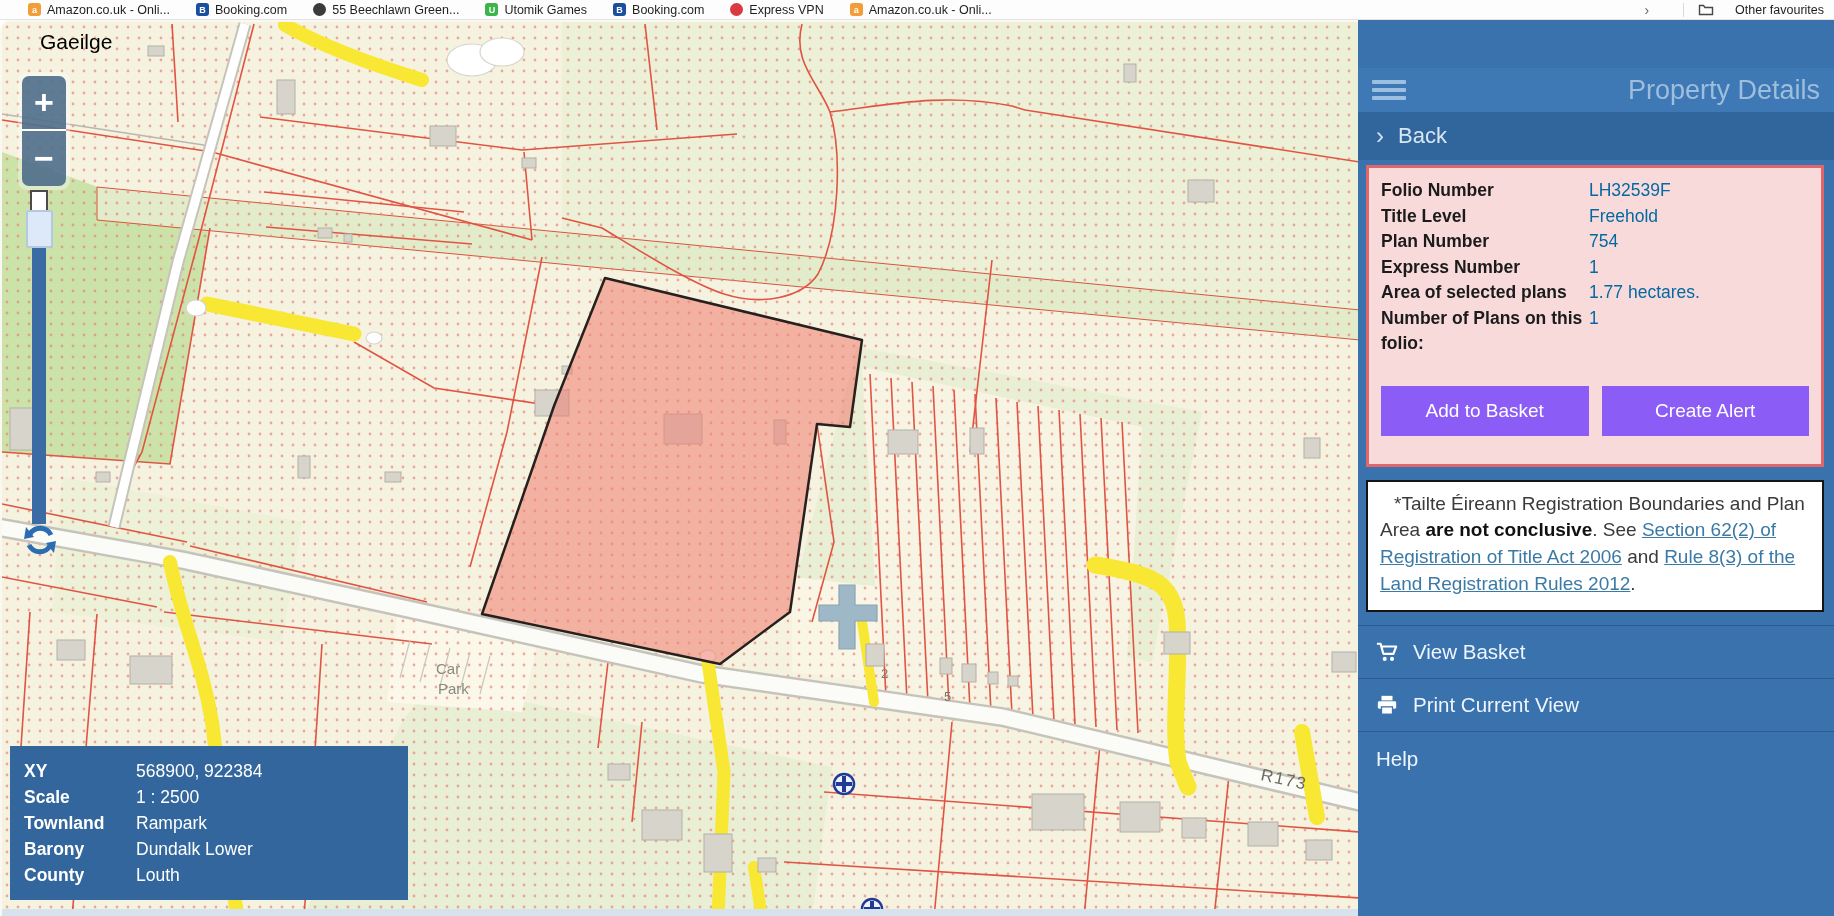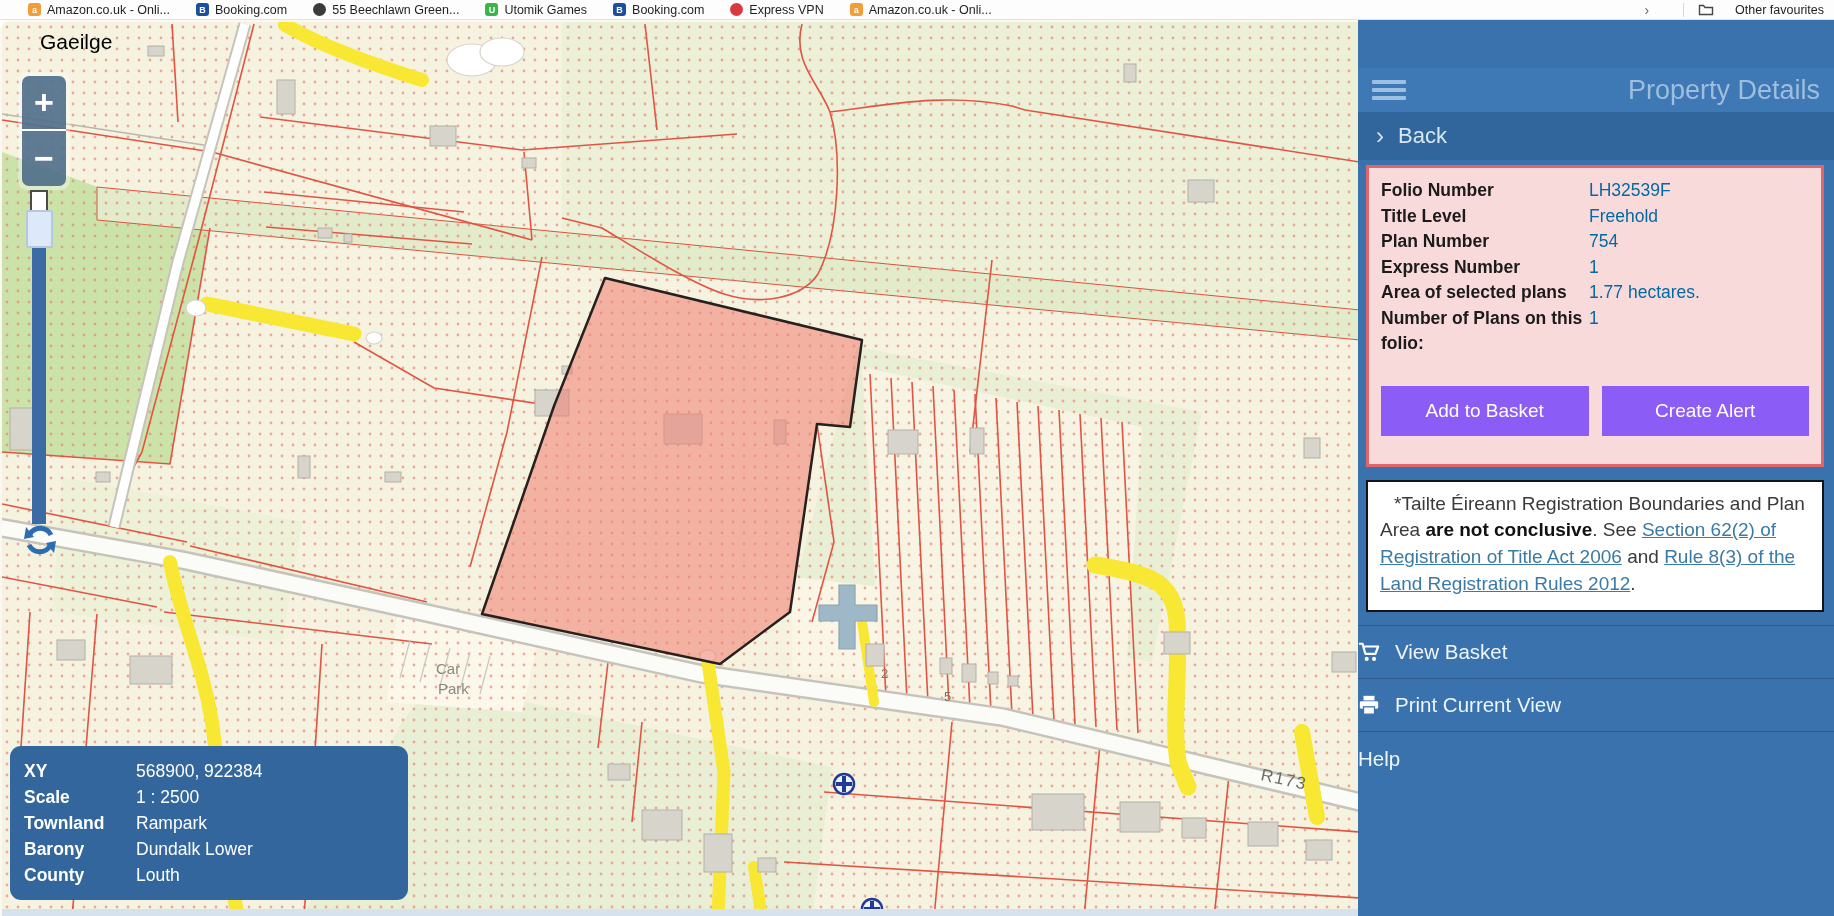--- a/index.html
+++ b/index.html
@@ -37,21 +37,21 @@
   .zoombtn.out { border-radius:0 0 7px 7px; }
   .slider-top { position:absolute; top:168px; left:28px; width:18px; height:24px;
     background:#fff; border:2px solid #4b4b4b; z-index:5; }
   .slider-handle { position:absolute; top:188px; left:24px; width:27px; height:38px;
     background:#dde9f8; border:2px solid #b5c8e0; border-radius:3px; z-index:6; cursor:grab; }
   .slider-track { position:absolute; top:224px; left:30px; width:14px; height:278px;
     background:#3a6ba4; z-index:4; cursor:pointer; }
   .refresh-btn { position:absolute; top:500px; left:20px; width:36px; height:36px; z-index:5; cursor:pointer; }
 
   .info-box { position:absolute; left:8px; top:724px; width:398px; z-index:5;
-    background:#32669c; color:#fff; padding:12px 14px; font-size:17.5px; line-height:26px;border-radius:11px; }
+    background:#32669c; color:#fff; padding:12px 14px; font-size:17.5px; line-height:26px; }
   .info-row { display:flex; }
   .info-row .lbl { width:112px; font-weight:bold; flex:0 0 112px; }
   .bottom-strip { position:absolute; left:0; bottom:0; width:1358px; height:7px;
     background:#d7e2ef; z-index:5; }
 
   
   .panel { position:absolute; top:20px; left:1358px; width:476px; height:896px;
     background:#3a72ad; color:#fff; }
   .panel-header { height:44px; background:#3e79b6; display:flex; align-items:center;
     padding:0 14px 0 14px;margin-top:48px; }
@@ -71,21 +71,21 @@
   .pbtn { flex:1; height:50px; background:#8b5cf6; color:#fff; font-size:19px;
     display:flex; align-items:center; justify-content:center; cursor:pointer;margin-top:20px; }
 
   .disclaimer { margin:13px 10px 0 8px; background:#fff; border:2px solid #141414;
     padding:9px 12px 12px 12px; color:#3a3a3a; font-size:19px; line-height:1.42;
     text-indent:14px; }
   .disclaimer b { color:#111; }
   .disclaimer a { color:#3c7aa6; text-decoration:underline; cursor:pointer; }
 
   .pmenu { margin-top:13px; border-top:1px solid #2c5c90; }
-  .pmenu-row { display:flex; align-items:center; gap:15px; 
+  .pmenu-row { display:flex; align-items:center; gap:15px; padding-left:18px;
     height:53px; border-bottom:1px solid #2c5c90; font-size:20.5px; color:#eef5fc; cursor:pointer; }
   .pmenu-row.noicon { border-bottom:none; }
   .pmenu-row svg { flex:0 0 22px; }
 </style>
 </head>
 <body>
 
 <div class="screen">
 
   <div class="bkbar">

